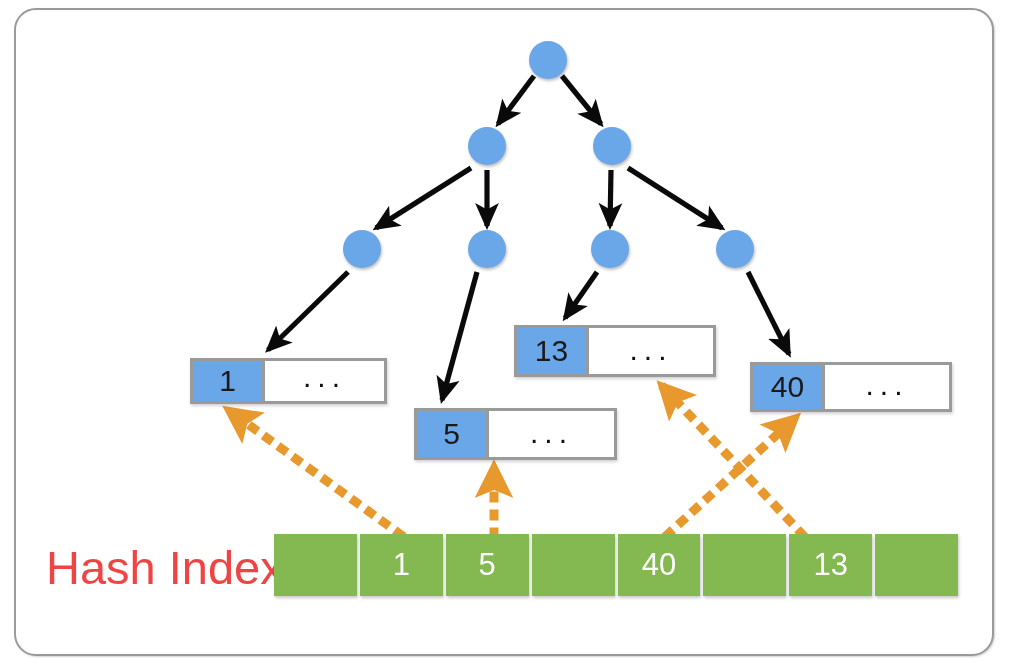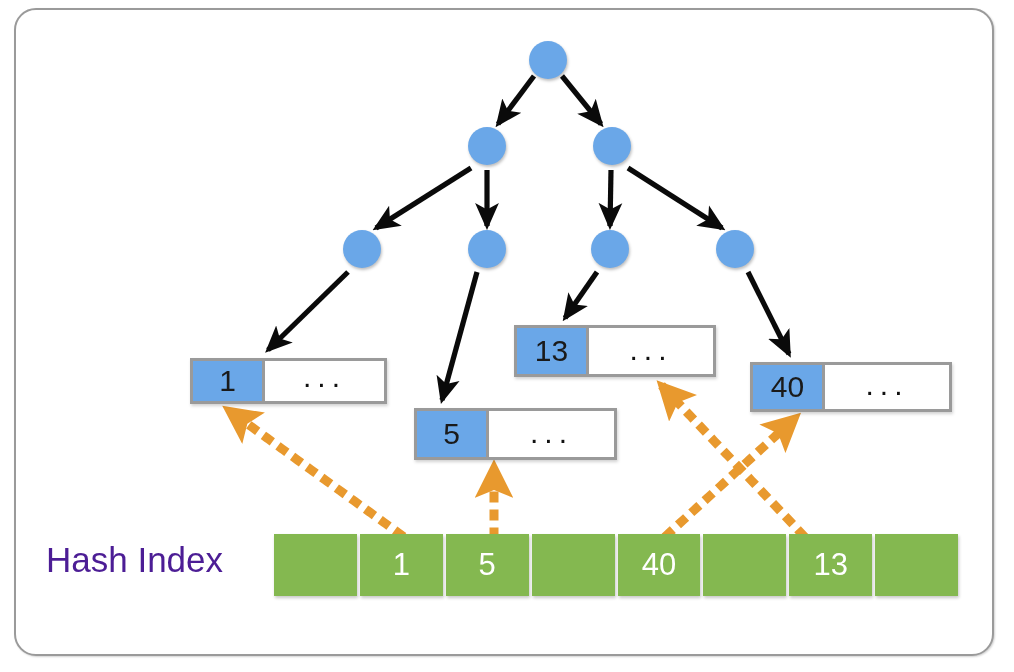--- a/index.html
+++ b/index.html
@@ -74,22 +74,22 @@
     font-size: 30px;
     letter-spacing: 6px;
     color: #111111;
     background: #ffffff;
   }
   
   #hash-index-label {
     position: absolute;
     left: 46px;
     top: 540px;
-    font-size: 35px;
-    color: #4c1d95;
+    font-size: 47px;
+    color: #ef4444;
     white-space: nowrap;
   }
   #hash-index-bar {
     position: absolute;
     left: 274px;
     top: 534px;
     width: 684px;
     height: 62px;
     display: flex;
     gap: 3px;

